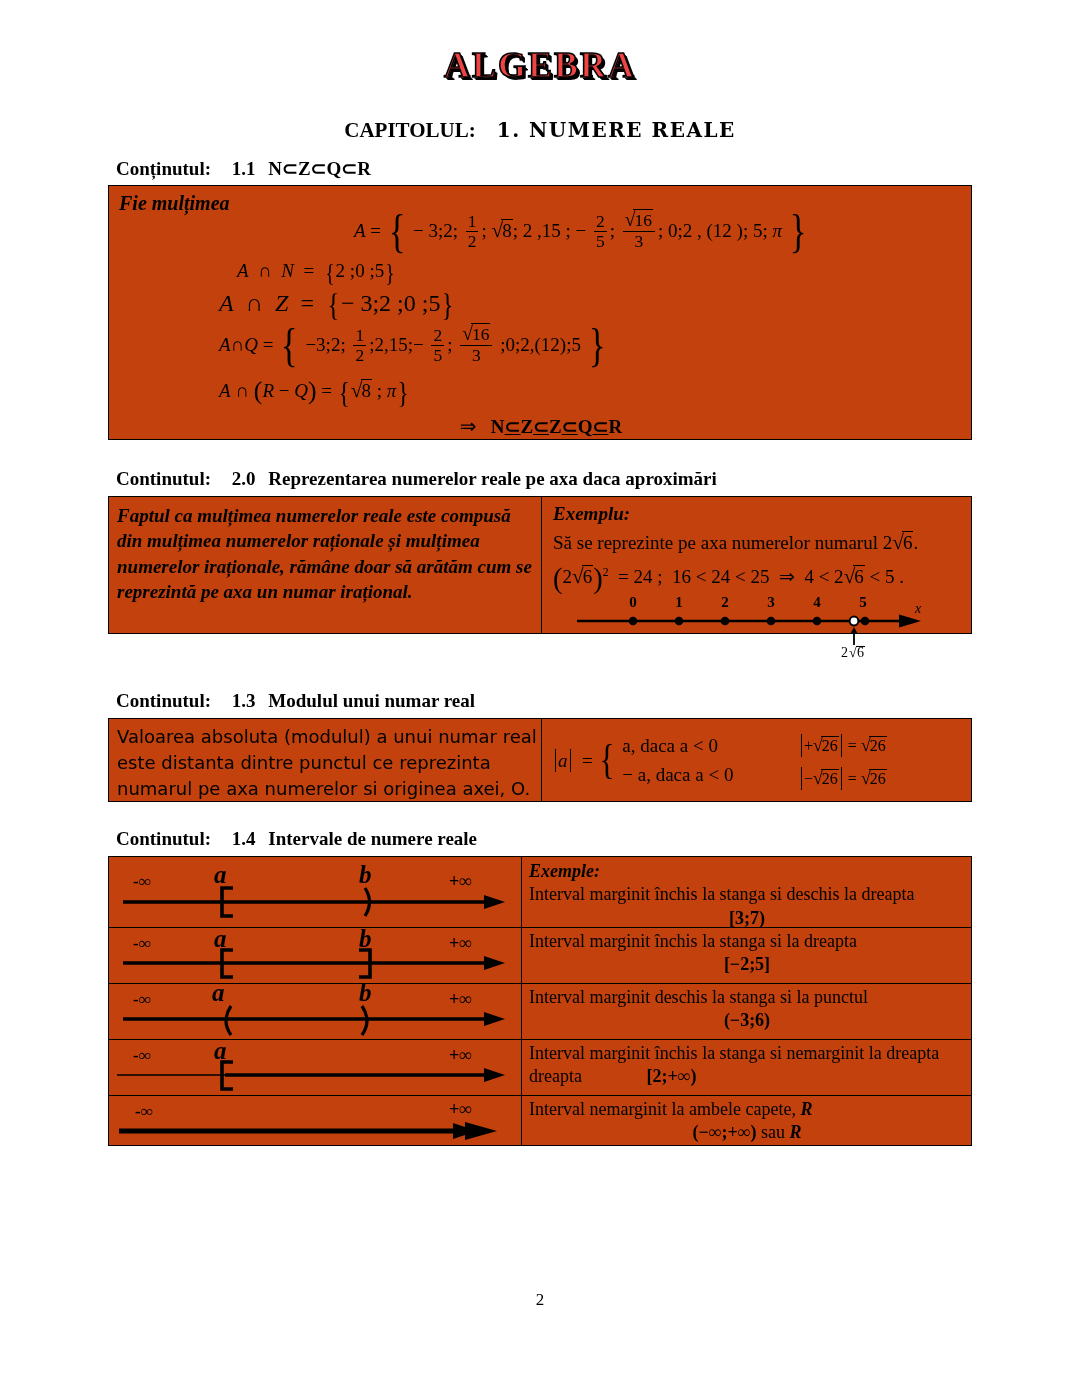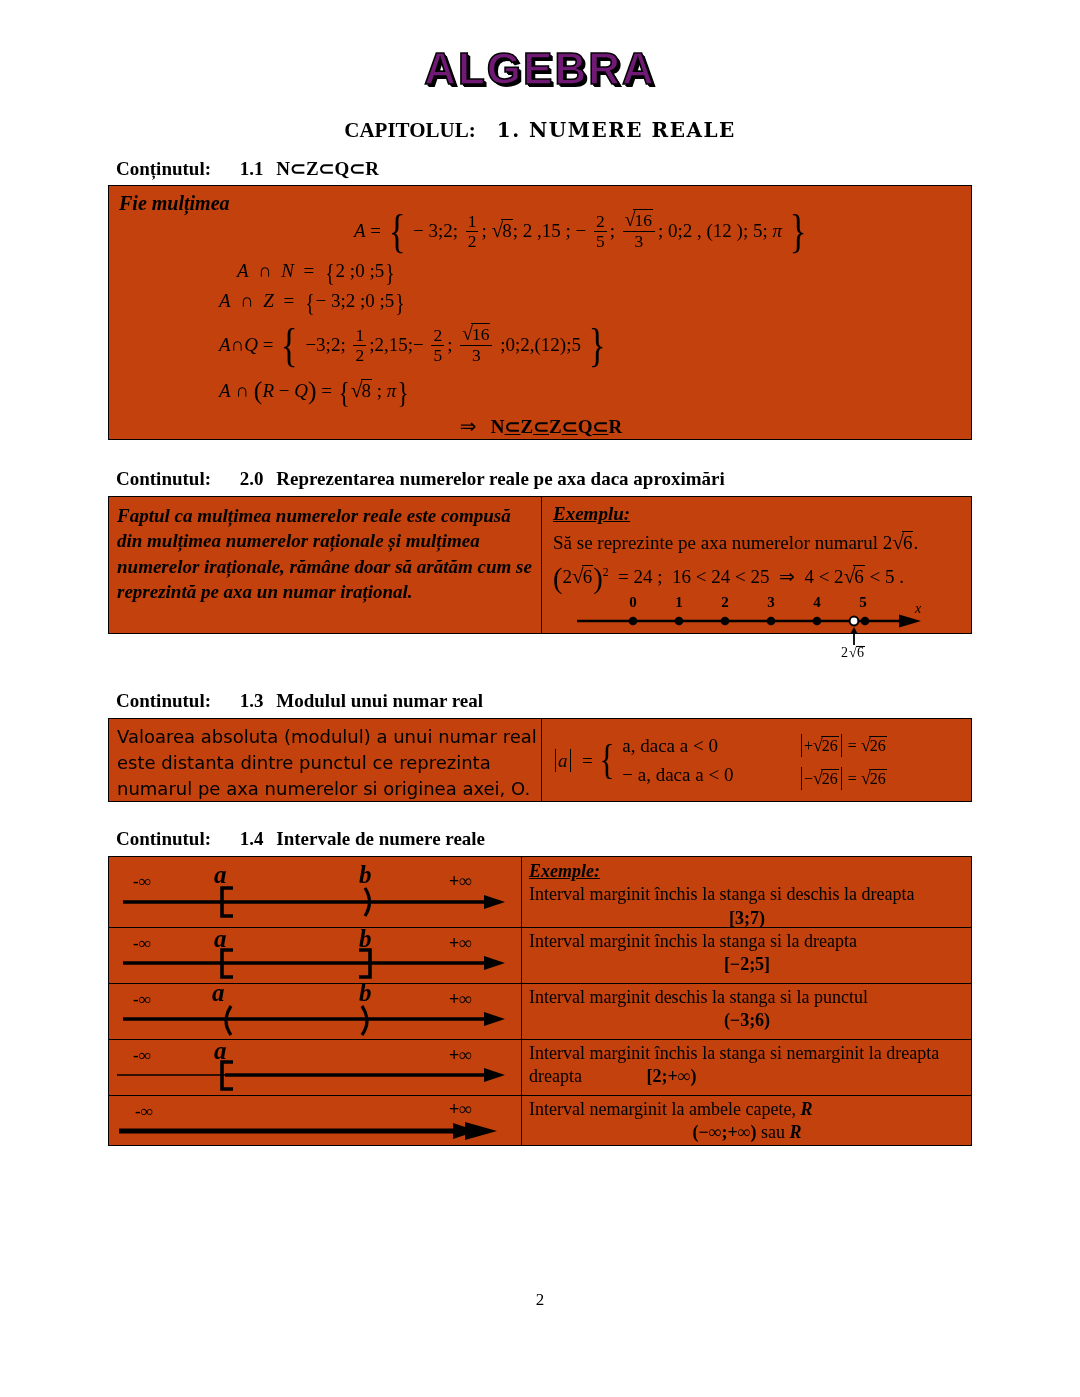--- a/index.html
+++ b/index.html
@@ -11,46 +11,46 @@
     overflow:hidden;
   }
   .page{
     position:absolute; left:0; top:0; width:1080px; height:1397px;
   }
 
   
   .doc-title{
     position:absolute; left:0; top:44px; width:1080px;
     text-align:center;
-    font-family:Liberation Sans, sans-serif;
+    font-family:Liberation Serif, serif;
     font-weight:bold;
-    font-size:44px;
+    font-size:36px;
     letter-spacing:2px;
-    color:#701a75;
+    color:#ef4444;
     -webkit-text-stroke:1.6px #000;
     text-shadow: 2px 2px 0 #000, 3px 3px 0 #000;
   }
   .chapter{
     position:absolute; left:0; top:118px; width:1080px;
     text-align:center;
     font-weight:bold;
     font-size:21px;
   }
   .chapter .cap-lbl{ font-family:"Liberation Serif", serif; letter-spacing:0px;}
   .chapter .cap-num{ font-family:"DejaVu Serif", serif; letter-spacing:1.5px; font-size:20px;}
 
   
   .sec-head{
     position:absolute;
     font-weight:bold;
     font-size:19px;
     white-space:nowrap;
   }
   .sec-head .lbl{ margin-right:16px; }
-  .sec-head .num{ margin-right:8px;margin-left:8px; }
+  .sec-head .num{ margin-right:8px; }
 
   
   .box{
     position:absolute;
     border:1.5px solid #000;
     box-sizing:border-box;
     background:#c2410c;
   }
   .vdiv{
     position:absolute; top:0; bottom:0; width:0;
@@ -96,34 +96,34 @@
   .vbar-tall{ height:1.45em; vertical-align:-0.38em;}
 
   
   #box11{ left:108px; top:185px; width:864px; height:255px; }
   .fie{
     position:absolute; left:10px; top:6px;
     font-style:italic; font-weight:bold; font-size:20px;
   }
   .l-setA{ position:absolute; left:245px; top:24px; font-size:19px; }
   .l-an  { position:absolute; left:128px; top:74px; font-size:19px; }
-  .l-az  { position:absolute; left:110px; top:104px; font-size:19px;text-align:right; }
+  .l-az  { position:absolute; left:110px; top:104px; font-size:24px;text-align:right; }
   .l-aq  { position:absolute; left:110px; top:138px; font-size:19px; }
   .l-arq { position:absolute; left:110px; top:190px; font-size:19px; }
   .l-conc{ position:absolute; left:0; top:228px; width:864px; text-align:center;
            font-size:19px; font-weight:bold; }
 
   
   #box12{ left:108px; top:496px; width:864px; height:138px; }
   .t12-left{
     position:absolute; left:8px; top:6px; width:418px;
     font-style:italic; font-weight:bold; font-size:19px; line-height:1.33;
   }
   .t12-right{ position:absolute; left:444px; top:6px; width:410px; font-size:19px; }
-  .exemplu{ font-style:italic; font-weight:bold; text-decoration:underline; }
+  .exemplu{ font-style:italic; font-weight:bold; }
 
   
   .nl-wrap{ position:absolute; left:460px; top:96px; }
 
   
   #box13{ left:108px; top:718px; width:864px; height:84px; }
   .t13-left{
     position:absolute; left:8px; top:5px; width:420px;
     font-family:"DejaVu Sans", sans-serif; font-size:18px; line-height:1.45;
   }

